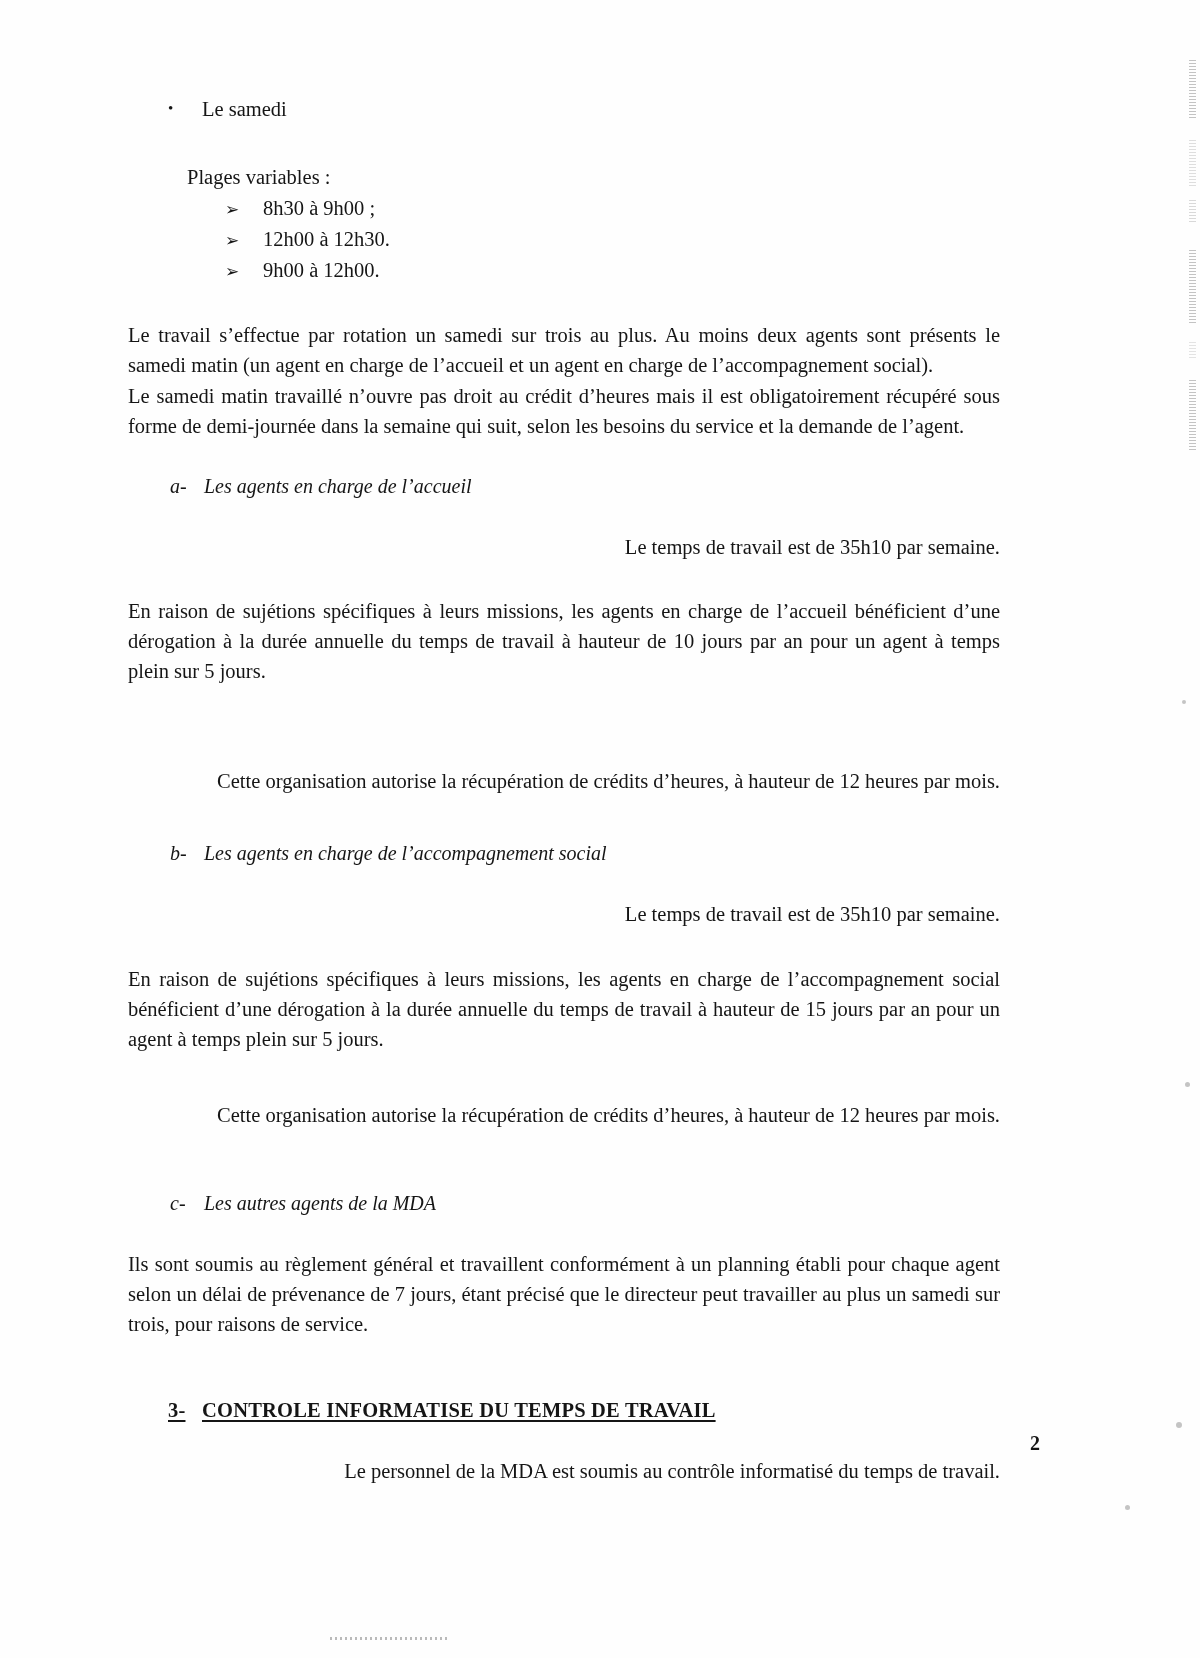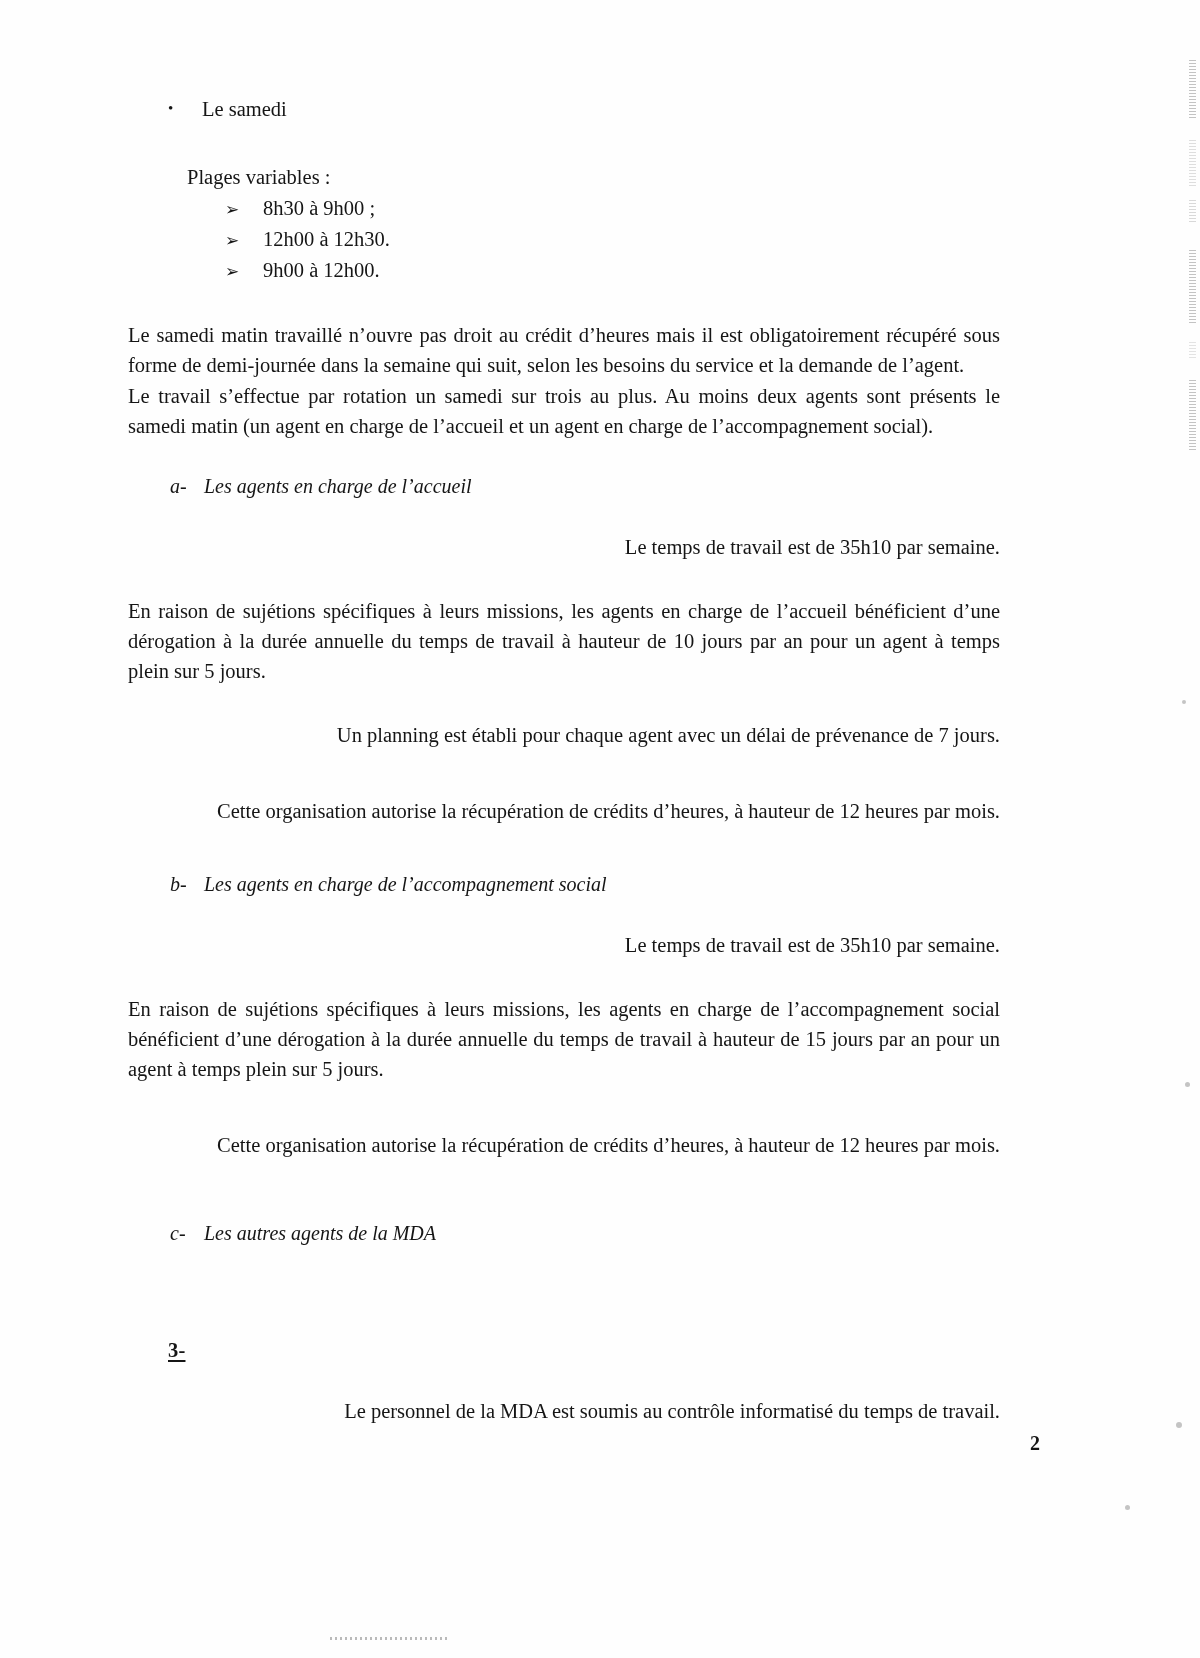--- a/index.html
+++ b/index.html
@@ -202,41 +202,40 @@
 
 
       <div class="sched-item">
         <span class="arrow-glyph">➢</span>
         <span>9h00 à 12h00.</span>
       </div>
     </div>
 
     <div class="gap-lg"></div>
 
+    <p class="body">Le travail s’effectue par rotation un samedi sur trois au plus. Au moins deux agents sont présents le samedi matin (un agent en charge de l’accueil et un agent en charge de l’accompagnement social).</p>
     <p class="body">Le samedi matin travaillé n’ouvre pas droit au crédit d’heures mais il est obligatoirement récupéré sous forme de demi-journée dans la semaine qui suit, selon les besoins du service et la demande de l’agent.</p>
-    <p class="body">Le travail s’effectue par rotation un samedi sur trois au plus. Au moins deux agents sont présents le samedi matin (un agent en charge de l’accueil et un agent en charge de l’accompagnement social).</p>
 
     <div class="gap-lg"></div>
 
     <div class="sub-head">
       <span class="sub-letter">a-</span>
       <span>Les agents en charge de l’accueil</span>
     </div>
 
     <div class="gap-lg"></div>
 
     <p class="body nojust">Le temps de travail est de 35h10 par semaine.</p>
 
     <div class="gap-lg"></div>
 
     <p class="body">En raison de sujétions spécifiques à leurs missions, les agents en charge de l’accueil bénéficient d’une dérogation à la durée annuelle du temps de travail à hauteur de 10 jours par an pour un agent à temps plein sur 5 jours.</p>
 
     <div class="gap-lg"></div>
 
-    <p class="body nojust">Un planning est établi pour chaque agent avec un délai de prévenance de 7 jours.</p>
 
     <div class="gap-xl"></div>
 
     <p class="body nojust">Cette organisation autorise la récupération de crédits d’heures, à hauteur de 12 heures par mois.</p>
 
     <div class="gap-xl"></div>
 
     <div class="sub-head">
       <span class="sub-letter">b-</span>
       <span>Les agents en charge de l’accompagnement social</span>
@@ -257,28 +256,30 @@
     <div class="gap-xl"></div>
     <div class="gap-sm"></div>
 
     <div class="sub-head">
       <span class="sub-letter">c-</span>
       <span>Les autres agents de la MDA</span>
     </div>
 
     <div class="gap-lg"></div>
 
+    <p class="body">Ils sont soumis au règlement général et travaillent conformément à un planning établi pour chaque agent selon un délai de prévenance de 7 jours, étant précisé que le directeur peut travailler au plus un samedi sur trois, pour raisons de service.</p>
 
     <div class="gap-md"></div>
 
 
     <div class="gap-lg"></div>
 
     <div class="num-head">
       <span class="num">3-</span>
+      <span class="htext">CONTROLE INFORMATISE DU TEMPS DE TRAVAIL</span>
     </div>
 
     <div class="gap-lg"></div>
 
     <p class="body nojust">Le personnel de la MDA est soumis au contrôle informatisé du temps de travail.</p>
 
   </div>
 
   <div class="page-number">2</div>
 

